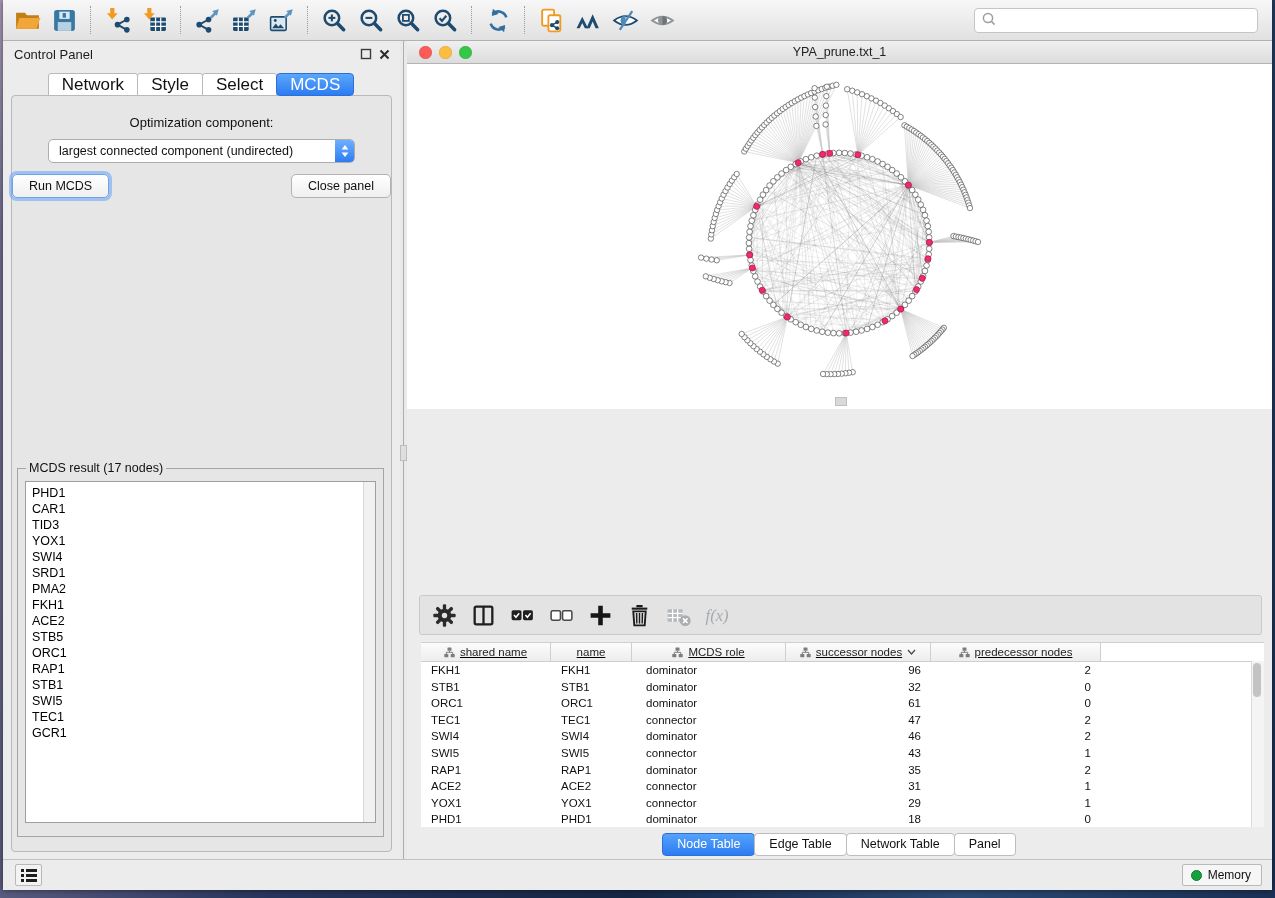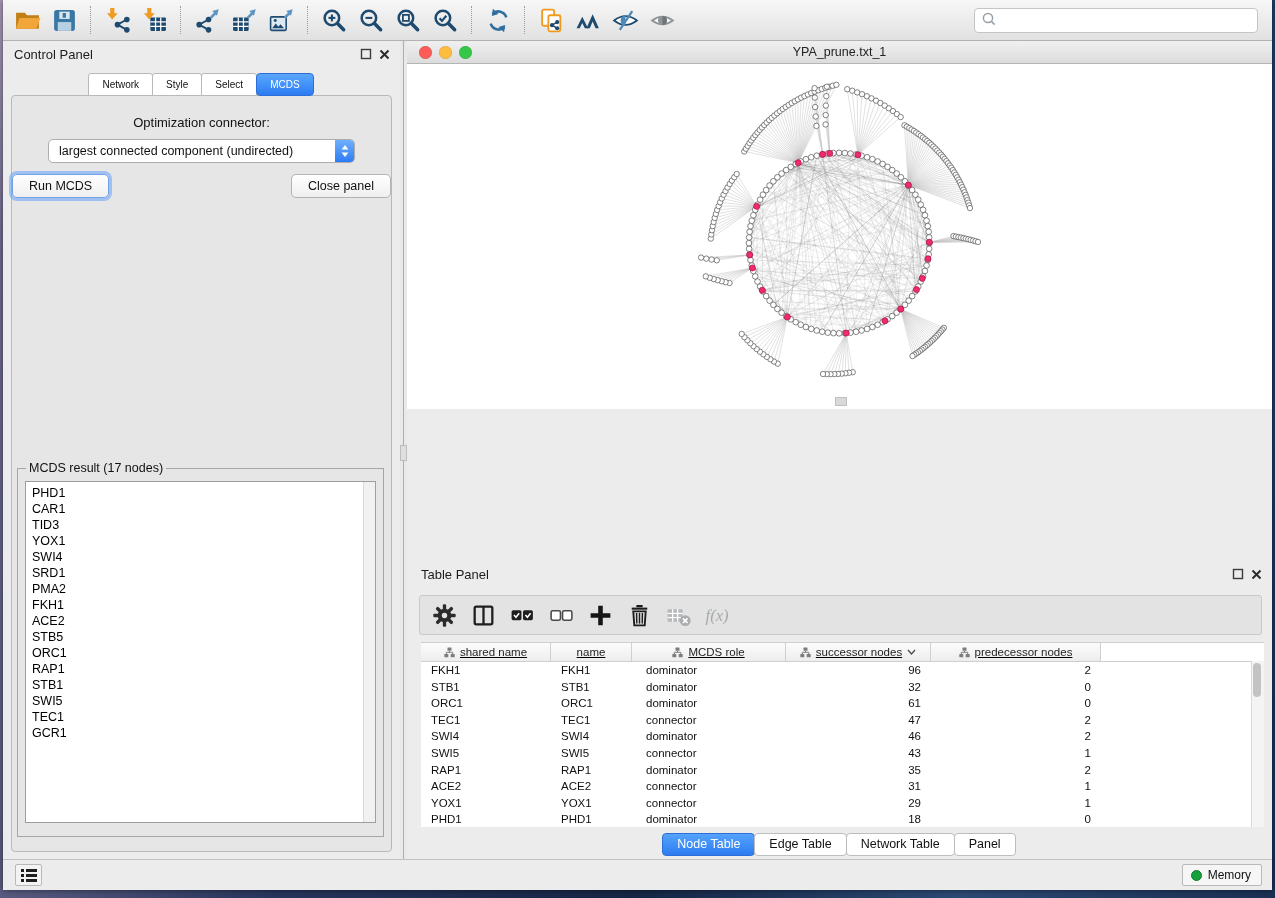--- a/index.html
+++ b/index.html
@@ -15,21 +15,21 @@
     border-radius:4px;display:flex;align-items:center;padding-left:6px;gap:4px;}
   .searchbox input{border:none;outline:none;flex:1;font-size:12px;background:transparent;font-family:"Liberation Sans",sans-serif;}
   
   .panel-header{position:relative;height:26px;}
   .panel-title{position:absolute;left:11px;top:6px;font-size:13px;color:#1c1c1c;}
   .panel-btn{position:absolute;top:7px;width:13px;height:13px;background:none;border:none;padding:0;cursor:default;}
   .panel-btn.float{right:27px;} .panel-btn.close{right:9px;}
   
   .control-panel{position:absolute;left:0;top:41px;width:397px;bottom:30px;background:#ececec;}
   .cp-tabs{position:absolute;top:32px;left:0;right:0;height:23px;display:flex;justify-content:center;z-index:2;}
-  .cp-tab{font-size:10px;line-height:21px;padding:0 13px;background:#fff;border:1px solid #b9b9b9;margin-left:-1px;color:#111;border-radius:3px 3px 0 0;}
+  .cp-tab{font-size:17px;line-height:21px;padding:0 13px;background:#fff;border:1px solid #b9b9b9;margin-left:-1px;color:#111;border-radius:3px 3px 0 0;}
   .cp-tab.sel{background:linear-gradient(#5ba7fc,#2c7cf2);color:#fff;border-color:#2c6fd8;border-radius:4px;}
   .cp-content{position:absolute;left:8px;right:8px;top:54px;bottom:8px;background:#e6e6e6;border:1px solid #b9b9b9;border-radius:4px;}
   .opt-label{margin-top:19px;text-align:center;font-size:13px;color:#111;}
   .combo{position:absolute;left:36px;right:36px;top:43px;height:24px;background:#fff;border:1px solid #adadad;border-radius:5px;box-sizing:border-box;}
   .combo-text{display:block;font-size:12.5px;line-height:22px;padding-left:10px;color:#111;white-space:nowrap;overflow:hidden;}
   .combo-stepper{position:absolute;right:0;top:0;bottom:0;width:19px;background:linear-gradient(#6fb0fd,#2d7cf5);
     border-radius:0 4px 4px 0;display:flex;align-items:center;justify-content:center;}
   .btn-row{position:absolute;top:78px;left:0;right:0;display:flex;justify-content:space-between;gap:8px;}
   .mac-btn{height:24px;padding:0 16px;font-size:12.5px;background:linear-gradient(#fff,#efefef);border:1px solid #b3b3b3;
     border-radius:5px;font-family:"Liberation Sans",sans-serif;color:#111;}
@@ -249,21 +249,21 @@
             <path d="M2.5 2.5l8 8M10.5 2.5l-8 8" stroke="#2b2b2b" stroke-width="2"></path>
           </svg></button>
     </div>
     <div class="cp-tabs" id="cp-tabs">
         <div class="cp-tab">Network</div>
         <div class="cp-tab">Style</div>
         <div class="cp-tab">Select</div>
         <div class="cp-tab sel">MCDS</div>
       </div>
     <div class="cp-content">
-      <div class="opt-label">Optimization connector:</div>
+      <div class="opt-label">Optimization component:</div>
       <div class="combo">
         <span class="combo-text">largest connected component (undirected)</span>
         <span class="combo-stepper">
           <svg width="10" height="14" viewBox="0 0 10 14">
               <path d="M5 1 L1.6 5.4 H8.4 Z" fill="#fff"></path>
               <path d="M1.6 8.6 H8.4 L5 13 Z" fill="#fff"></path>
             </svg>
         </span>
       </div>
       <div class="btn-row">
@@ -1120,29 +1120,20 @@
               <circle cx="520.7" cy="353.1" r="4.4"></circle>
               <circle cx="498.0" cy="370.0" r="4.4"></circle>
               <circle cx="442.2" cy="387.6" r="4.4"></circle>
             </g>
           </svg>
         <div class="h-grip"></div>
       </div>
     </div>
 
     <div class="table-panel">
-      <div class="panel-header">
-        <span class="panel-title" style="left:14px;">Table Panel</span>
-        <button class="panel-btn float"><svg width="13" height="13">
-              <rect x="1.5" y="1.5" width="9" height="9" fill="none" stroke="#3c3c3c" stroke-width="1.4"></rect>
-            </svg></button>
-        <button class="panel-btn close"><svg width="13" height="13">
-              <path d="M2.5 2.5l8 8M10.5 2.5l-8 8" stroke="#2b2b2b" stroke-width="2"></path>
-            </svg></button>
-      </div>
       <div class="tp-toolbar" id="tp-toolbar">
           <button class="tp-btn">
             <svg width="27" height="27" viewBox="0 0 26 26">
               <circle cx="13" cy="13" r="6.6" fill="#2b2b2b"></circle>
               <rect x="11.4" y="2.2" width="3.2" height="21.6" rx="1.2" fill="#2b2b2b" transform="rotate(0 13 13)"></rect>
               <rect x="11.4" y="2.2" width="3.2" height="21.6" rx="1.2" fill="#2b2b2b" transform="rotate(45 13 13)"></rect>
               <rect x="11.4" y="2.2" width="3.2" height="21.6" rx="1.2" fill="#2b2b2b" transform="rotate(90 13 13)"></rect>
               <rect x="11.4" y="2.2" width="3.2" height="21.6" rx="1.2" fill="#2b2b2b" transform="rotate(135 13 13)"></rect>
               <circle cx="13" cy="13" r="2.6" fill="#e3e3e3"></circle>
             </svg>

